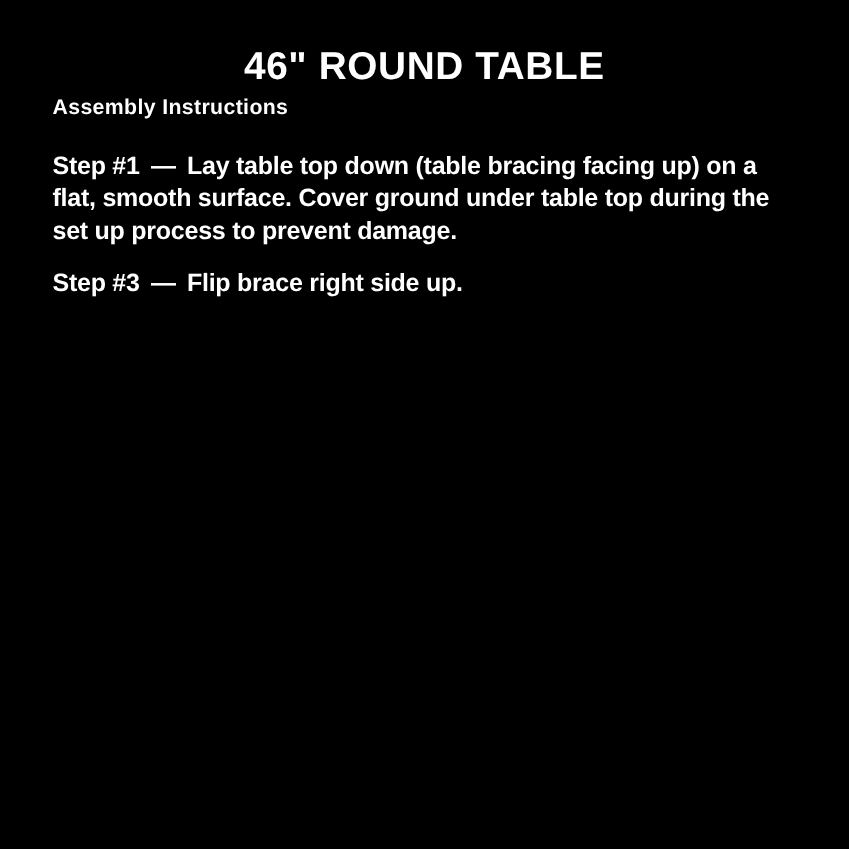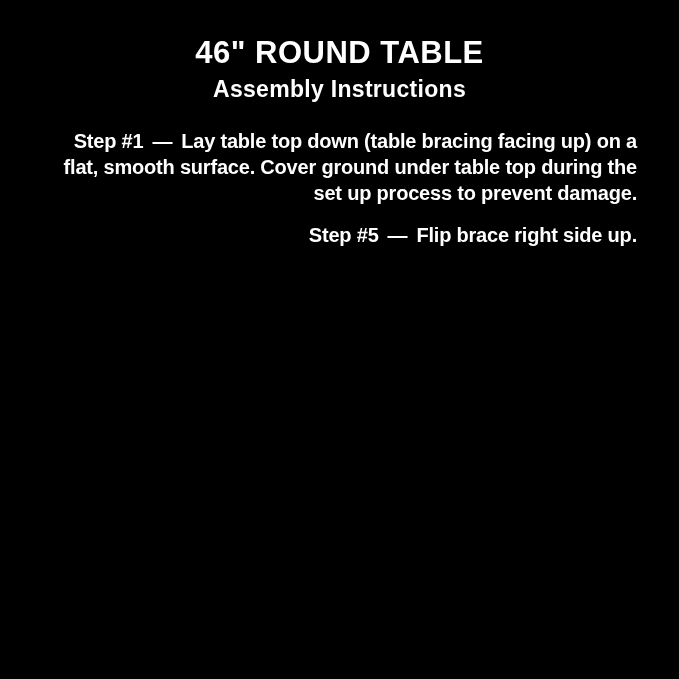--- a/index.html
+++ b/index.html
@@ -30,38 +30,38 @@
     margin: 0;
     text-align: center;
     font-size: 31px;
     font-weight: 800;
     letter-spacing: 0.5px;
     line-height: 1.25;
     color: var(--fg);
   }
   .subtitle {
     margin: 2px 0 16px 0;
-    text-align: center;
-    font-size: 23px;
+    text-align: left;
+    font-size: 17px;
     font-weight: 800;
     letter-spacing: 0.3px;
     line-height: 1.25;
     color: var(--fg);
   }
   .steps {
     margin-top: 24px;
   }
   .step {
     margin: 0 0 16px 0;
     font-size: 20px;
     font-weight: 700;
     line-height: 26px;
     letter-spacing: -0.2px;
     color: var(--fg);
-    text-align: right;
+    text-align: left;
   }
   .step-label {
     font-weight: 800;
   }
   .step-dash {
     display: inline-block;
     margin: 0 9px;
   }
 </style>
 </head>
@@ -72,18 +72,18 @@
   <h1 class="title">46" ROUND TABLE</h1>
   <h2 class="subtitle">Assembly Instructions</h2>
 
   <div class="steps">
 
     <p class="step"><span class="step-label">Step #1</span><span class="step-dash">—</span><span>Lay table top down (table bracing facing up) on a flat, smooth surface. Cover ground under table top during the set up process to prevent damage.</span></p>
 
 
 
 
-    <p class="step"><span class="step-label">Step #5</span><span class="step-dash">—</span><span>Flip brace right side up.</span></p>
+    <p class="step"><span class="step-label">Step #3</span><span class="step-dash">—</span><span>Flip brace right side up.</span></p>
 
 
   </div>
 
 </div>
 
 </body></html>

